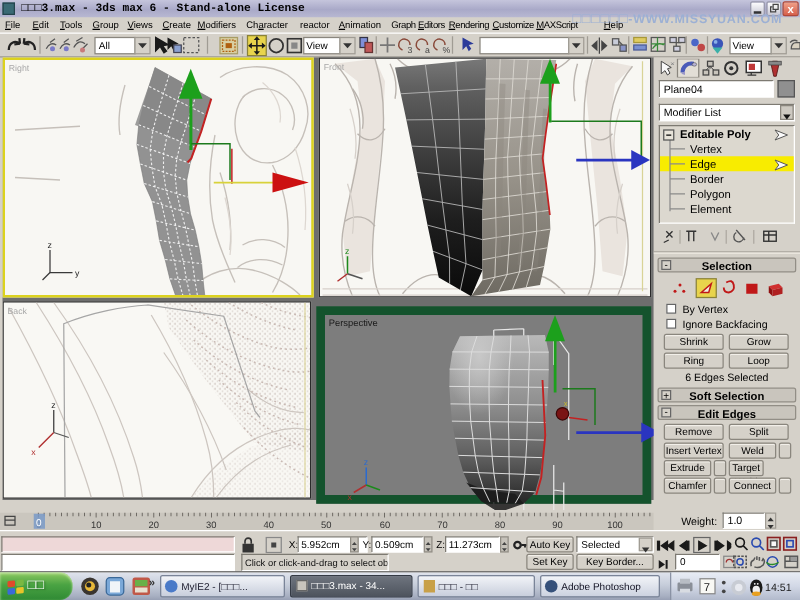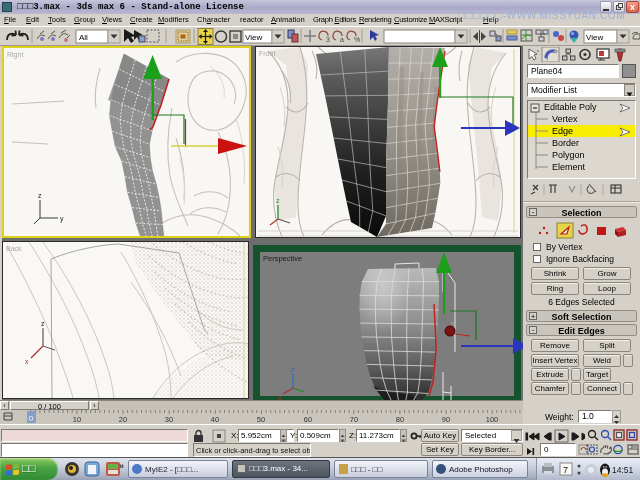--- a/index.html
+++ b/index.html
@@ -34,21 +34,21 @@
 <span style="position:absolute;left:197px;top:1px">Ch<u>a</u>racter</span>
 <span style="position:absolute;left:240px;top:1px">reactor</span>
 <span style="position:absolute;left:271px;top:1px"><u>A</u>nimation</span>
 <span style="position:absolute;left:313px;top:1px;letter-spacing:-0.3px">Graph <u>E</u>ditors</span>
 <span style="position:absolute;left:359px;top:1px;letter-spacing:-0.3px"><u>R</u>endering</span>
 <span style="position:absolute;left:394px;top:1px;letter-spacing:-0.3px"><u>C</u>ustomize</span>
 <span style="position:absolute;left:429px;top:1px;letter-spacing:-0.3px"><u>M</u>AXScript</span>
 <span style="position:absolute;left:483px;top:1px"><u>H</u>elp</span>
 </div>
 
-<div class="abs" style="left:458px;top:9px;font-size:11.5px;font-weight:bold;color:#9cb0d4;white-space:nowrap;z-index:50;letter-spacing:0.5px">□□□□□□<span style="font-size:10px;font-weight:normal;letter-spacing:0.6px">-WWW.MISSYUAN.COM</span></div>
+<div class="abs" style="left:458px;top:9px;font-size:11.5px;font-weight:bold;color:#9cb0d4;white-space:nowrap;z-index:50;letter-spacing:0.5px">□□□□□□<span style="font-size:10px;font-weight:bold;letter-spacing:0.6px">-WWW.MISSYUAN.COM</span></div>
 
 <div class="abs" id="toolbar" style="left:0;top:26px;width:640px;height:20px;background:#d5d1c9;border-top:1px solid #fff;border-bottom:1px solid #9d9992"></div>
 
 <div class="abs" style="left:0;top:46px;width:523px;height:354px;background:#6e6e6e"></div>
 <div class="abs" style="left:0;top:46px;width:2px;height:354px;background:#d5d1c9;z-index:5"></div>
 
 <div class="abs" style="left:2px;top:46px;width:249px;height:192px;border:2px solid #dcd21e;background:#f8f7f3">
 <svg width="245" height="188" style="position:absolute;left:0;top:0">
  <g stroke="#c6c0ba" fill="none" stroke-width="1.1">
   <path d="M172,14 C186,4 210,2 226,12 C240,22 246,40 240,56 C236,70 226,80 214,82 C200,84 190,76 186,64 C182,52 184,36 192,28"></path>
@@ -397,21 +397,21 @@
 
  <div class="abs sunk" style="left:4px;top:18px;width:92px;height:14px;background:#fff;font-size:8.5px;padding-left:3px;line-height:12px">Plane04</div>
  <div class="abs" style="left:99px;top:18px;width:14px;height:14px;background:#909090;border:1px solid #555"></div>
 
  <div class="abs sunk" style="left:4px;top:37px;width:109px;height:14px;background:#fff;font-size:8.5px;padding-left:3px;line-height:12px">Modifier List</div>
  <div class="abs" style="left:101px;top:38px;width:11px;height:12px;background:#cdc9c1;border:1px solid #8a867e"><svg width="9" height="10">
           <polygon points="1.5,3.5 7.5,3.5 4.5,7.5" fill="#111"></polygon>
         </svg></div>
 
  <div class="abs sunk" style="left:4px;top:54px;width:109px;height:79px;background:#dcd8cf;font-size:9px;color:#000">
-  <div style="position:relative;height:12px;padding-left:16px;font-weight:normal;padding-top:1px">Editable Poly</div>
+  <div style="position:relative;height:12px;padding-left:16px;font-weight:bold;padding-top:1px">Editable Poly</div>
   <div style="position:relative;height:12px;padding-left:24px;padding-top:1px">Vertex</div>
   <div style="position:relative;height:12px;padding-left:24px;background:#f8ec00;padding-top:1px">Edge</div>
   <div style="position:relative;height:12px;padding-left:24px;padding-top:1px">Border</div>
   <div style="position:relative;height:12px;padding-left:24px;padding-top:1px">Polygon</div>
   <div style="position:relative;height:12px;padding-left:24px;padding-top:1px">Element</div>
   <svg class="abs" style="left:0;top:0" width="107" height="77">
    <path d="M8,11 L8,68 M8,18 L20,18 M8,30 L20,30 M8,42 L20,42 M8,54 L20,54 M8,66 L20,66" stroke="#8a8a8a" fill="none"></path>
    <rect x="3" y="3" width="8" height="8" fill="#e8e4da" stroke="#555"></rect>
           <line x1="5" y1="7" x2="9" y2="7" stroke="#000"></line>
    <polygon points="92,3 102,7 92,11 95,7" fill="#fcfcfc" stroke="#555" stroke-width="0.8"></polygon>
@@ -483,25 +483,20 @@
  <div class="abs pbtn" style="left:60px;top:336px;width:38px;height:13px">Connect</div>
  <div class="abs pbtn" style="left:100px;top:336px;width:10px;height:13px"></div>
  <div class="abs" style="left:22px;top:366px;font-size:8.5px">Weight:</div>
  <div class="abs sunk" style="left:55px;top:364px;width:34px;height:13px;background:#fff;font-size:8.5px;padding-left:3px;line-height:11px">1.0</div>
  <div class="abs" style="left:89px;top:364px;width:9px;height:13px;background:#d5d1c9;border:1px solid #a09c94"><svg width="7" height="11">
           <polygon points="1,4 6,4 3.5,1" fill="#333"></polygon>
           <polygon points="1,7 6,7 3.5,10" fill="#333"></polygon>
         </svg></div>
 </div>
 
-<div class="abs" style="left:0;top:400px;width:523px;height:10px;background:#c6c2ba;border-top:1px solid #8a867e">
- <div class="abs btn3" style="left:0;top:0;width:9px;height:9px;font-size:7px;text-align:center;line-height:8px">‹</div>
- <div class="abs btn3" style="left:10px;top:0;width:79px;height:9px;font-size:7.5px;text-align:center;line-height:9px">0 / 100</div>
- <div class="abs btn3" style="left:90px;top:0;width:9px;height:9px;font-size:7px;text-align:center;line-height:8px">›</div>
-</div>
 <svg class="abs" style="left:0;top:410px" width="523" height="14">
  <rect x="0" y="0" width="523" height="14" fill="#cac6be"></rect>
  <g stroke="#6e6a64" stroke-width="0.8">
 <line x1="30.7" y1="0" x2="30.7" y2="4"></line>
         <line x1="35.3" y1="0" x2="35.3" y2="3"></line>
         <line x1="39.9" y1="0" x2="39.9" y2="3"></line>
         <line x1="44.5" y1="0" x2="44.5" y2="3"></line>
         <line x1="49.2" y1="0" x2="49.2" y2="3"></line>
         <line x1="53.8" y1="0" x2="53.8" y2="3"></line>
         <line x1="58.4" y1="0" x2="58.4" y2="3"></line>

